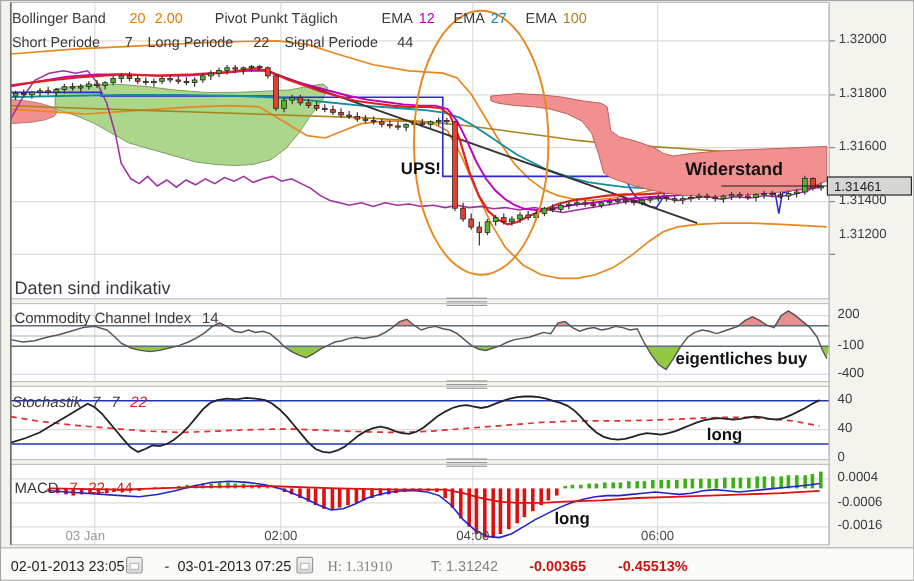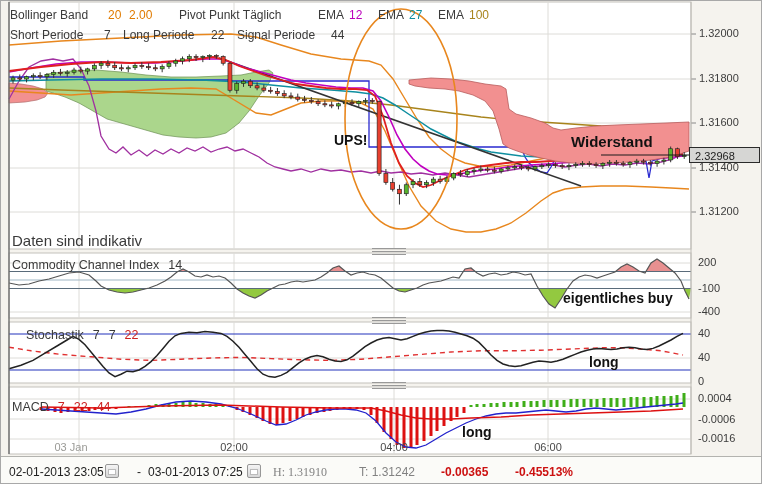--- a/index.html
+++ b/index.html
@@ -416,28 +416,28 @@
 <div class="abs lg" style="left:9px;top:27px;">Short Periode</div>
 <div class="abs lg" style="left:103px;top:27px;">7</div>
 <div class="abs lg" style="left:122px;top:27px;">Long Periode</div>
 <div class="abs lg" style="left:210px;top:27px;">22</div>
 <div class="abs lg" style="left:236px;top:27px;">Signal Periode</div>
 <div class="abs lg" style="left:330px;top:27px;">44</div>
 
 <div class="abs ann" style="left:333px;top:131px;">UPS!</div>
 <div class="abs ann" style="left:570px;top:132px;font-size:15px;">Widerstand</div>
 <div class="abs note" style="left:11px;top:231px;">Daten sind indikativ</div>
-<div class="abs pricebox">2.32968</div>
+<div class="abs pricebox">1.31461</div>
 
 <div class="abs ptitle" style="left:11px;top:257px;">
   <span>Commodity Channel Index</span><span>14</span>
 </div>
 <div class="abs ann" style="left:562px;top:289px;">eigentliches buy</div>
 
-<div class="abs ptitle" style="left:25px;top:327px;">
+<div class="abs ptitle" style="left:9px;top:327px;font-style:italic;">
   <span>Stochastik</span><span>7</span><span>7</span><span style="color: rgb(204, 34, 34);">22</span>
 </div>
 <div class="abs ann" style="left:588px;top:353px;">long</div>
 
 <div class="abs ptitle" style="left:11px;top:399px;">
   <span>MACD</span><span style="color: rgb(204, 34, 34);">7</span><span style="color: rgb(204, 34, 34);">22</span><span style="color: rgb(204, 34, 34);">44</span>
 </div>
 <div class="abs ann" style="left:461px;top:423px;">long</div>
 
 <div class="abs grip" style="left:371px;top:247px;">
@@ -465,21 +465,21 @@
   <div class="sb gray" style="left:272px;font-family:Liberation Serif, serif;">H: 1.31910</div>
   <div class="sb gray" style="left:358px;">T: 1.31242</div>
   <div class="sb red" style="left:440px;">-0.00365</div>
   <div class="sb red" style="left:514px;">-0.45513%</div>
 </div>
 
 <div class="tick" style="left: 698px; top: 26px;">1.32000</div>
 <div class="tick" style="left: 698px; top: 71px;">1.31800</div>
 <div class="tick" style="left: 698px; top: 115px;">1.31600</div>
 <div class="tick" style="left: 698px; top: 160px;">1.31400</div>
-<div class="tick" style="left: 698px; top: 204px;">1.31200</div>
+<div class="tick" style="left: 698px; top: 188px;">1.31200</div>
 <div class="tick" style="left: 697px; top: 255px;">200</div>
 <div class="tick" style="left: 697px; top: 281px;">-100</div>
 <div class="tick" style="left: 697px; top: 304px;">-400</div>
 <div class="tick" style="left: 697px; top: 326px;">40</div>
 <div class="tick" style="left: 697px; top: 350px;">40</div>
 <div class="tick" style="left: 697px; top: 374px;">0</div>
 <div class="tick" style="left: 697px; top: 391px;">0.0004</div>
 <div class="tick" style="left: 697px; top: 412px;">-0.0006</div>
 <div class="tick" style="left: 697px; top: 431px;">-0.0016</div>
 <div class="ttick muted" style="left: 70px; top: 440px;">03 Jan</div>

